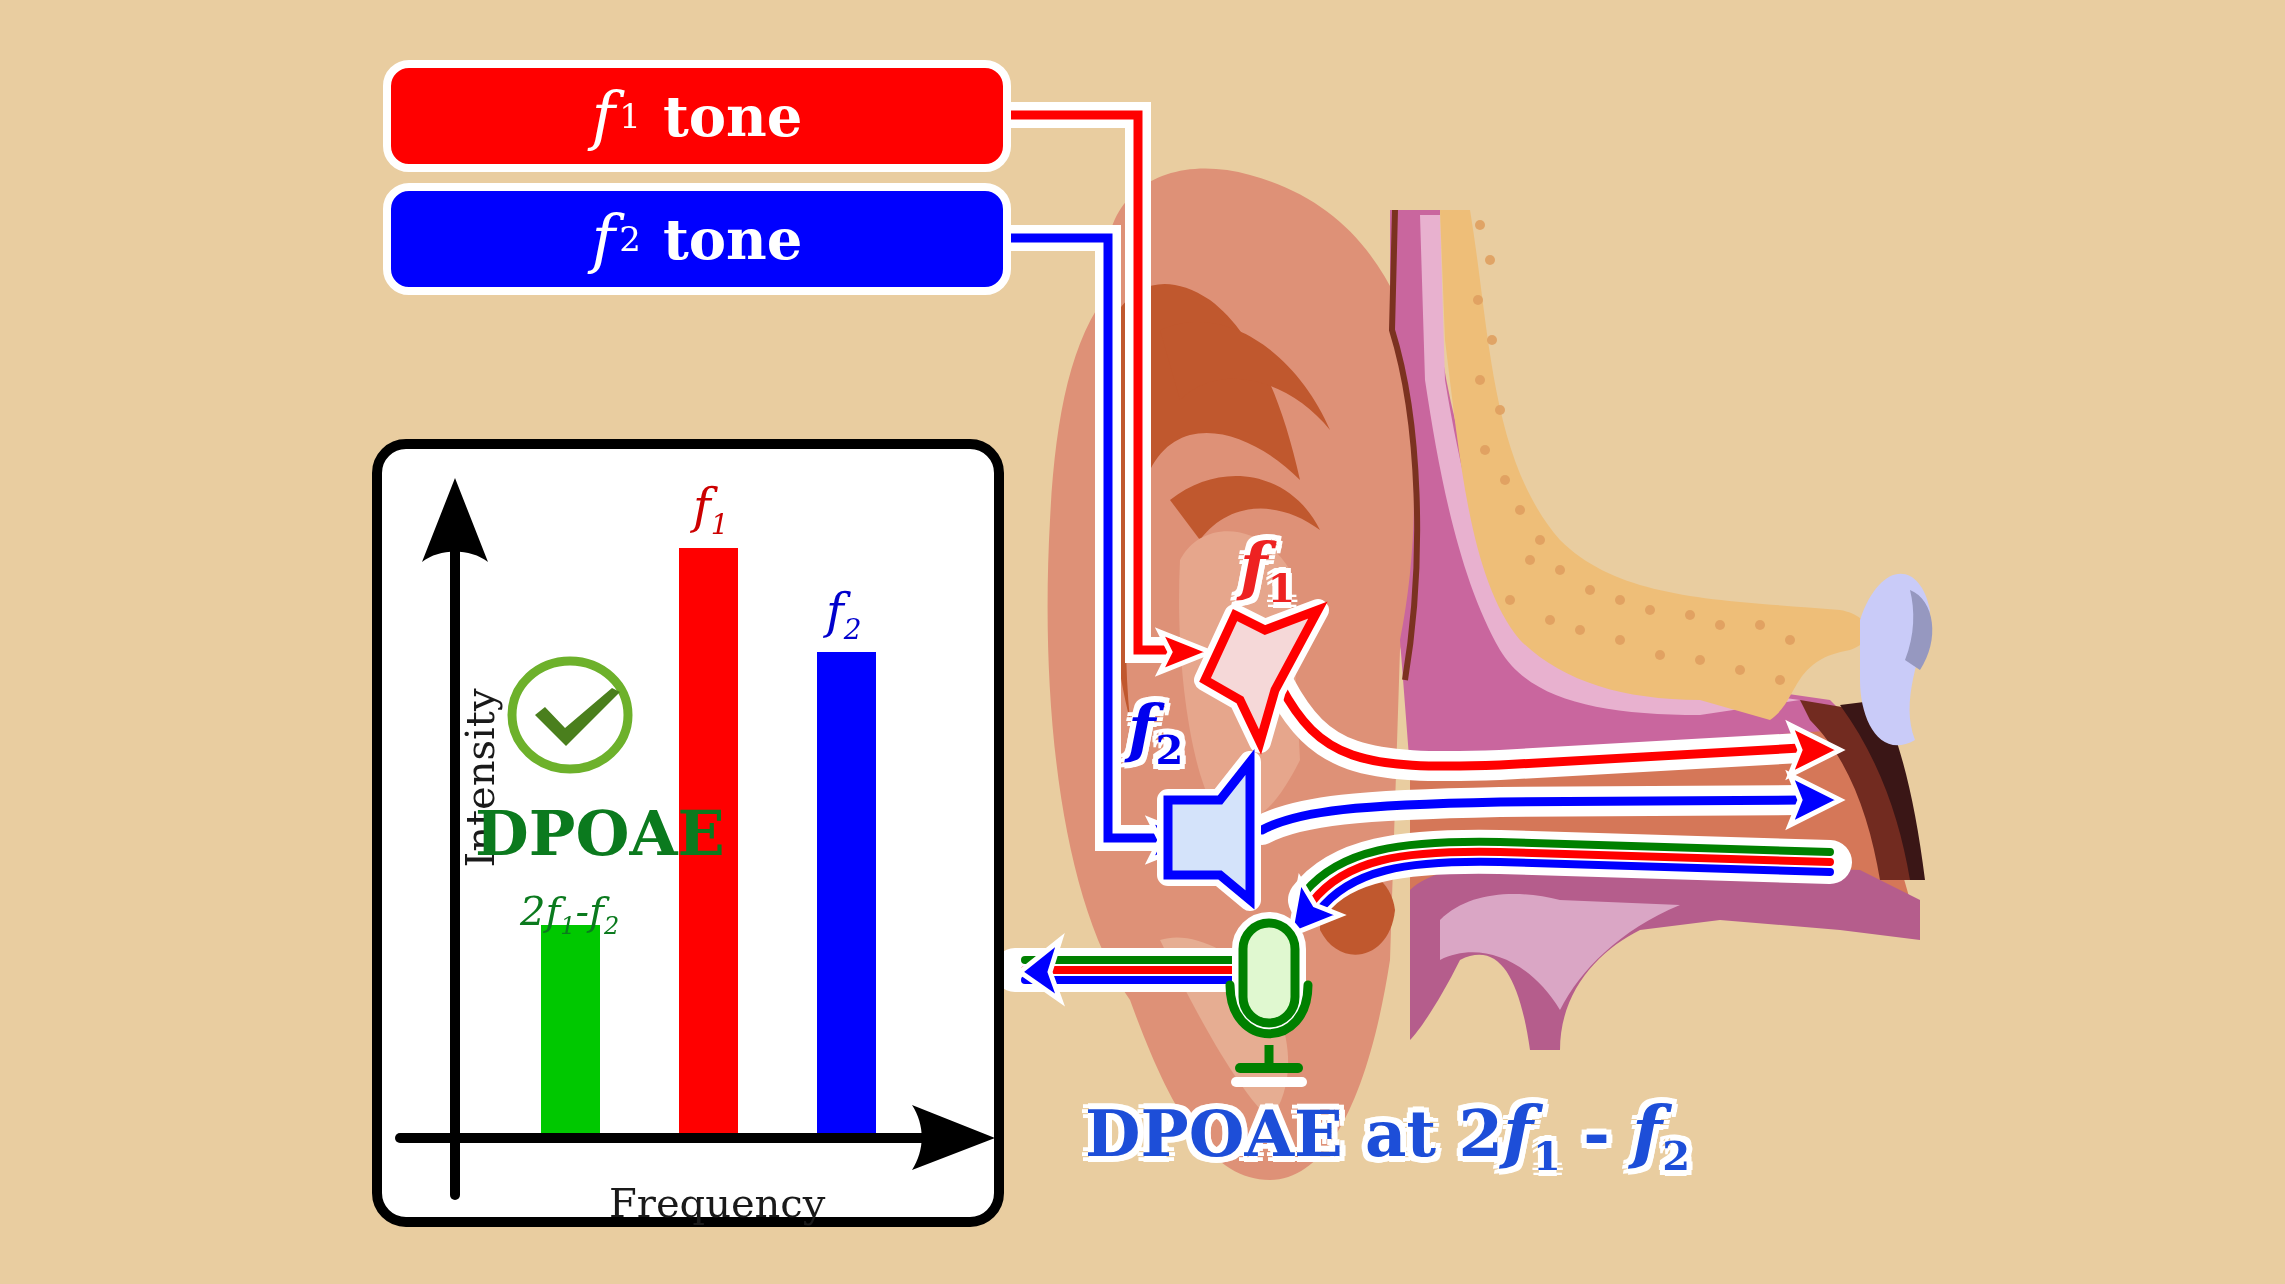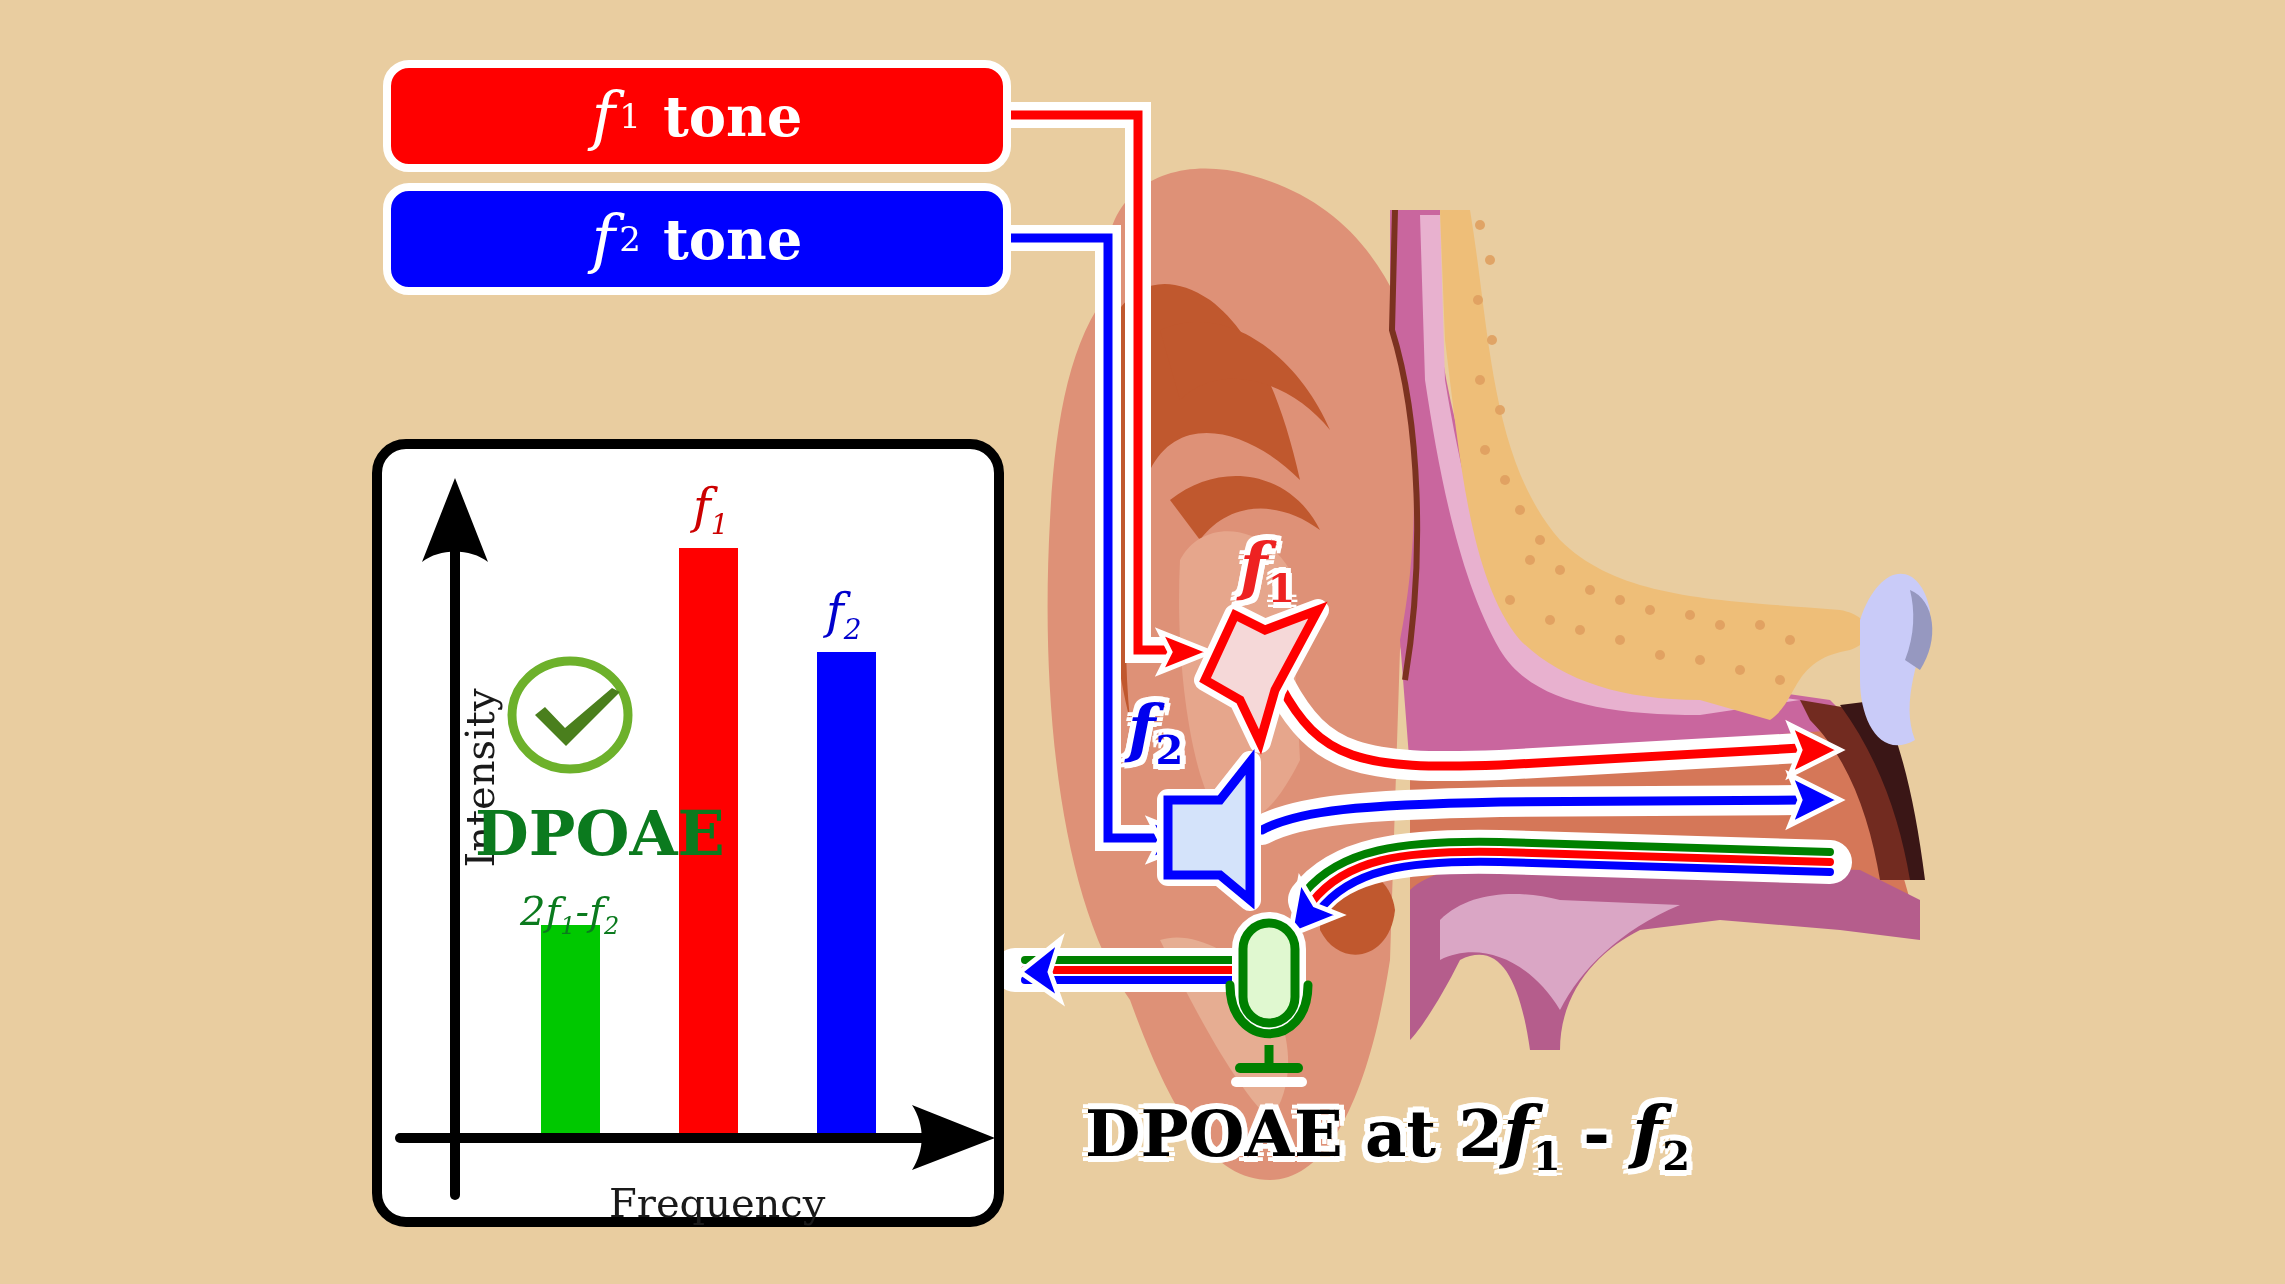--- a/index.html
+++ b/index.html
@@ -23,21 +23,21 @@
   #ylabel { left: 360px; top: 755px; transform: rotate(-90deg); transform-origin: center; width: 240px; text-align: center; }
   #xlabel { left: 585px; top: 1180px; margin-left: 24px; }
   .bar-label { font-family: "DejaVu Serif", serif; font-style: italic; font-size: 48px; }
   .bar-label sub { font-size: 28px; }
   #lbl-f1 { left: 693px; top: 478px; color: #CC0000; }
   #lbl-f2 { left: 826px; top: 583px; color: #0000CC; }
   #dpoae-title { left: 475px; top: 797px; font-family: "DejaVu Serif", serif; font-weight: bold; font-size: 62px; color: #0B7A1E; }
   #dpoae-formula { left: 520px; top: 856px; font-family: "DejaVu Serif", serif; font-style: italic; font-size: 40px; color: #0B7A1E; margin-top: 32px; }
   #dpoae-formula sub { font-size: 24px; }
   #bottom-label {
-    left: 1085px; top: 1090px; font-family: "DejaVu Serif", serif; font-weight: bold; font-size: 64px; color: #000000;
+    left: 1085px; top: 1090px; font-family: "DejaVu Serif", serif; font-weight: bold; font-size: 64px; color: #1d4ed8;
     -webkit-text-stroke: 0; paint-order: stroke fill;
     text-shadow: -5px -5px 0 #fff, 5px -5px 0 #fff, -5px 5px 0 #fff, 5px 5px 0 #fff, 0 6px 0 #fff, 0 -6px 0 #fff, 6px 0 0 #fff, -6px 0 0 #fff;
   }
   #bottom-label .fi { font-style: italic; font-size: 70px; }
   #bottom-label sub { font-size: 40px; }
   .ear-lbl {
     position: absolute; font-family: "DejaVu Serif", serif; font-weight: bold; font-style: italic; font-size: 64px;
     text-shadow: -5px -5px 0 #fff, 5px -5px 0 #fff, -5px 5px 0 #fff, 5px 5px 0 #fff, 0 6px 0 #fff, 0 -6px 0 #fff, 6px 0 0 #fff, -6px 0 0 #fff;
   }
   .ear-lbl sub { font-size: 40px; font-style: normal; }

